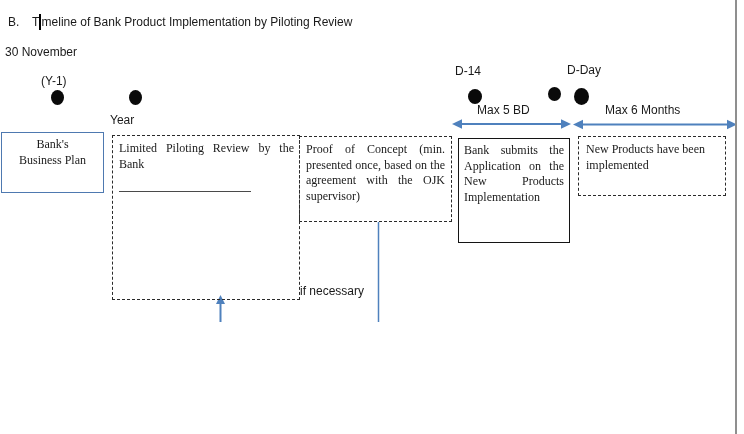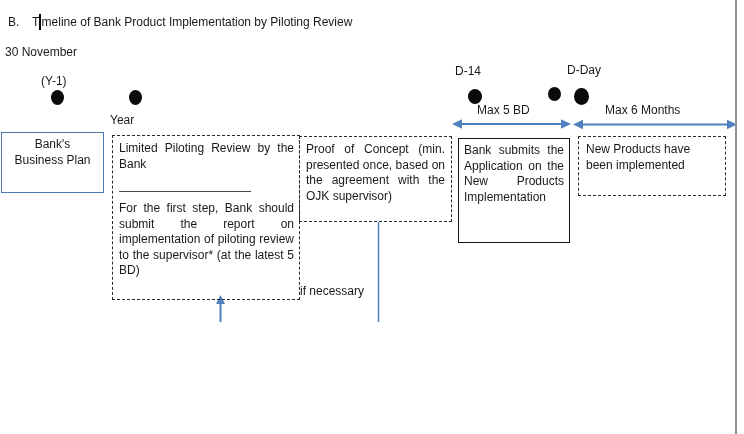--- a/index.html
+++ b/index.html
@@ -6,21 +6,21 @@
   html,body { background:#ffffff; }
   .canvas {
     position:relative; width:744px; height:434px; background:#ffffff;
     font-family:"Liberation Sans", sans-serif; font-size:12px; color:#1a1a1a;
     line-height:15.5px; overflow:hidden;
   }
   .abs { position:absolute; }
   .justify { text-align:justify; text-justify:inter-word; }
   .center { text-align:center; }
   .dot { position:absolute; background:#0a0a0a; border-radius:50%; }
-  .box { position:absolute; background:transparent; }
+  .box { position:absolute; background:transparent;font-family:Liberation Serif, serif; }
   .dashdot { border:1px dashed #2a2a2a; }
   .solid-blue { border:1.5px solid #4e79b0; }
   .solid-black { border:1.5px solid #141414; }
   .svg-layer { position:absolute; left:0; top:0; width:744px; height:434px; pointer-events:none; }
   .caret { position:absolute; width:1.5px; height:16px; background:#000; }
   .page-edge { position:absolute; top:0; width:2px; height:434px; background:#8f8f8f; }
   .rule { position:absolute; border-top:1px solid #4a4a4a; height:0; }
 </style>
 </head>
 <body>
@@ -66,21 +66,20 @@
   </svg>
 
   <div class="box solid-blue center" style="left:1px; top:132px; width:103px; height:61px; padding-top:4px;">
     <div>Bank's</div>
     <div>Business Plan</div>
   </div>
 
   <div class="box dashdot" style="left:112px; top:135px; width:188px; height:165px;">
     <div class="abs justify" style="left:6px; top:5px; width:175px;">Limited Piloting Review by the Bank</div>
     <div class="rule" style="left:6px; top:55px; width:132px;"></div>
-    <div class="abs justify" style="left:6px; top:65px; width:175px;">For the first step, Bank should submit the report on implementation of piloting review to the supervisor* (at the latest 5 BD)</div>
   </div>
 
   <div class="box solid-black justify" style="left:458px; top:138px; width:112px; height:105px; padding:4px 5px;">Bank submits the Application on the New Products Implementation</div>
 
   <div class="box dashdot justify" style="left:299px; top:136px; width:153px; height:86px; padding:5px 6px;">Proof of Concept (min. presented once, based on the agreement with the OJK supervisor)</div>
 
   <div class="box dashdot" style="left:578px; top:136px; width:148px; height:60px; padding:5px 7px;">New Products have been implemented</div>
 
   <div class="abs" style="left:300px; top:284px;">if necessary</div>
 

